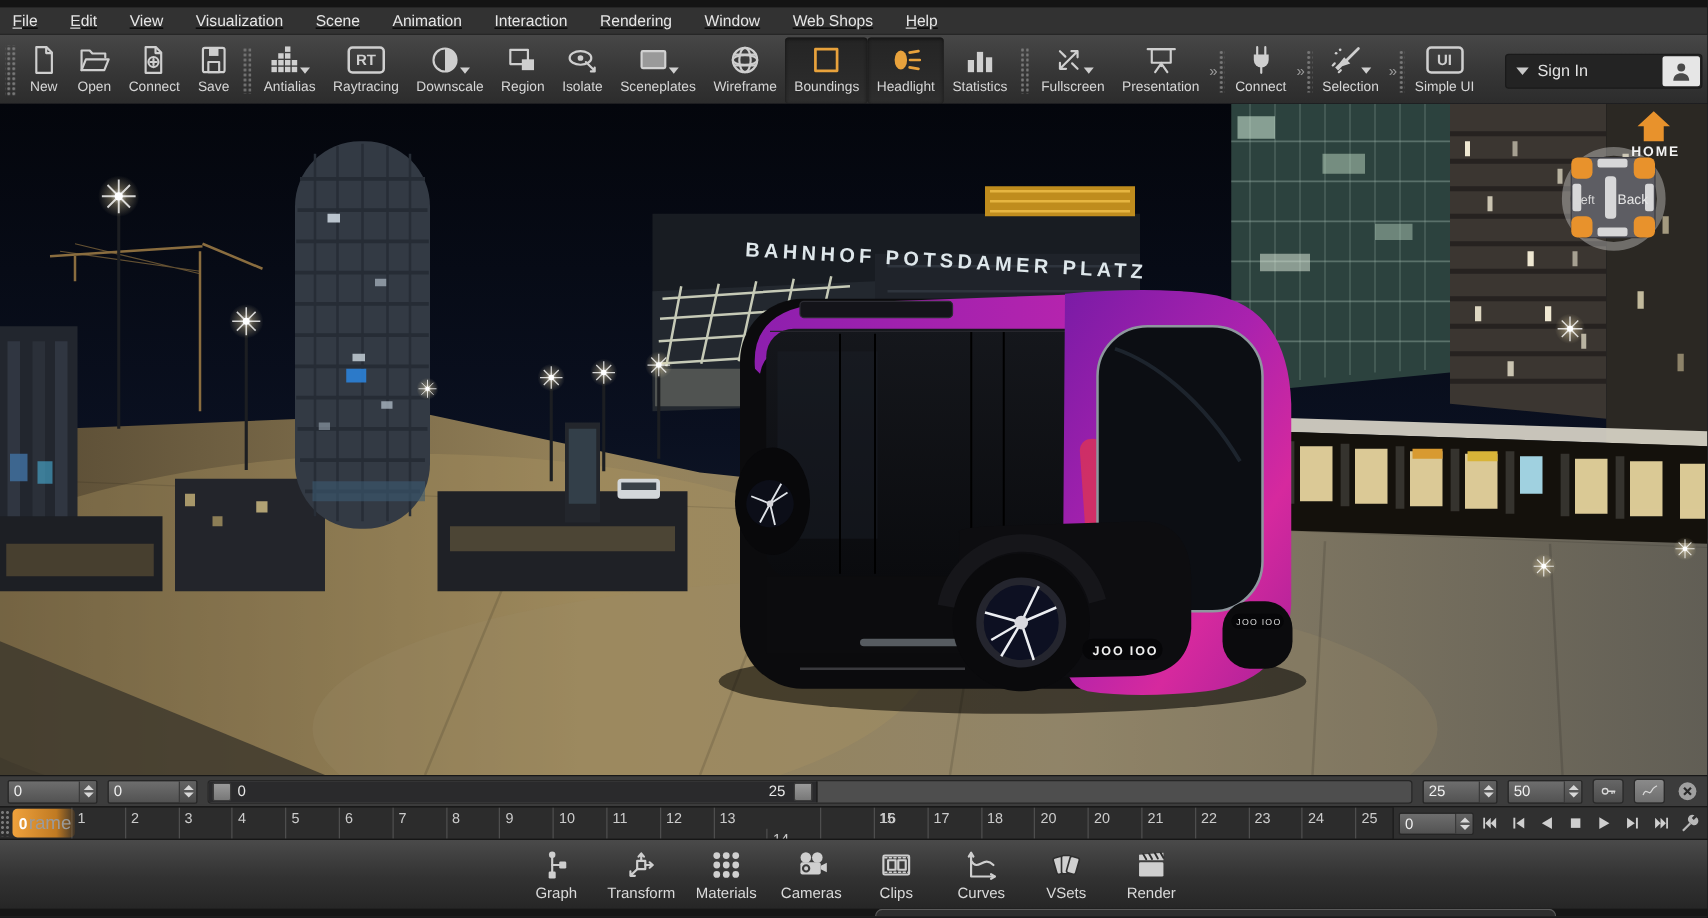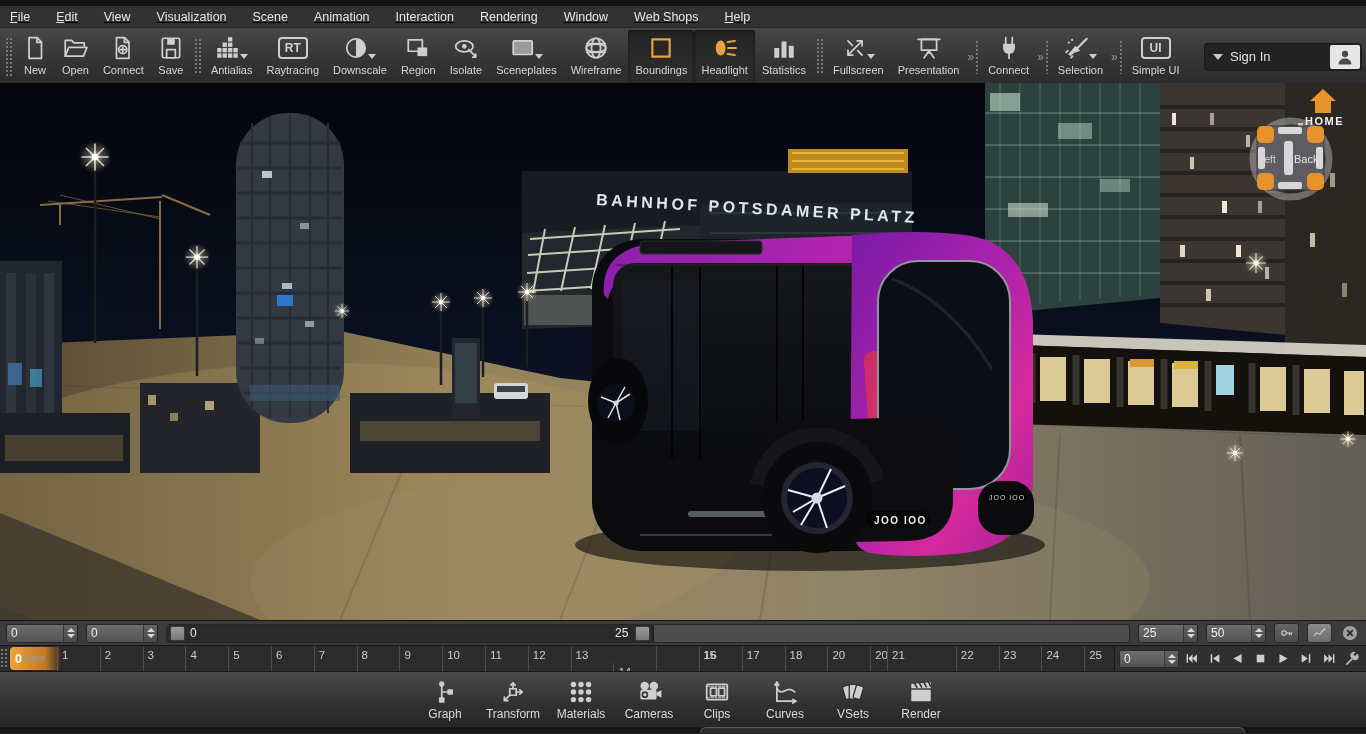--- a/index.html
+++ b/index.html
@@ -75,21 +75,21 @@
 
   
   .ruler { height:26px; background:#2c2c2c; border-top:1px solid #151515; display:flex; align-items:stretch; }
   .ruler-ticks { flex:1; position:relative; overflow:hidden; border-right:1px solid #1a1a1a; }
   .tick { position:absolute; top:0; bottom:0; border-left:1px solid #4e4e4e; padding:3px 0 0 4px;
           color:#cccccc; font-size:11.5px; }
   .frame-marker { position:absolute; left:10px; top:1px; bottom:1px; width:50px; border-radius:4px;
                   background:linear-gradient(90deg,#f0a23c,#c07a22 70%, rgba(120,80,30,.25));
                   display:flex; align-items:center; padding-left:5px; z-index:2; }
   .frame-marker .cur { color:#fff; font-size:12.5px; font-weight:bold; }
-  .frame-marker .word { color:#9b9b9b; font-size:10px; margin-left:1px; }
+  .frame-marker .word { color:#9b9b9b; font-size:15px; margin-left:1px; }
   .ruler-handle { position:absolute; left:0; top:2px; bottom:2px; width:8px; z-index:3;
                   background-image:radial-gradient(#7a7a7a 1px, transparent 1.3px); background-size:4px 4px; }
   .ruler-right { display:flex; align-items:center; gap:2px; padding:0 4px; background:#303030; }
   .pbtn { width:21px; height:22px; display:flex; align-items:center; justify-content:center; }
   .pbtn svg { width:15px; height:13px; color:#cfcfcf; fill:currentColor; stroke:none; }
   .wrench-btn { width:20px; height:22px; display:flex; align-items:center; justify-content:center; }
 
   
   .dock { height:56px; background:linear-gradient(#4a4a4a,#323232 55%,#262626);
           display:flex; align-items:center; justify-content:center; gap:6px; border-top:1px solid #161616; position:relative; }
@@ -797,21 +797,21 @@
         <span class="tick" style="left: 485px;">11</span>
         <span class="tick" style="left: 527.8px;">12</span>
         <span class="tick" style="left: 570.6px;">13</span>
         <span class="tick" style="left: 613.4px; margin-top: 17px;">14</span>
         <span class="tick" style="left: 656.2px; padding-left: 46px;">15</span>
         <span class="tick" style="left: 699px;">16</span>
         <span class="tick" style="left: 741.8px;">17</span>
         <span class="tick" style="left: 784.6px;">18</span>
         <span class="tick" style="left: 827.4px;">20</span>
         <span class="tick" style="left: 870.2px;">20</span>
-        <span class="tick" style="left: 887px;">21</span>
+        <span class="tick" style="left: 913px;">21</span>
         <span class="tick" style="left: 955.8px;">22</span>
         <span class="tick" style="left: 998.6px;">23</span>
         <span class="tick" style="left: 1041.4px;">24</span>
         <span class="tick" style="left: 1084.2px;">25</span>
       </div>
     <div class="ruler-right">
       <div class="spin w60" style="height:18px">
         <span class="val">0</span>
         <span class="arrows">
             <span class="up"></span>

